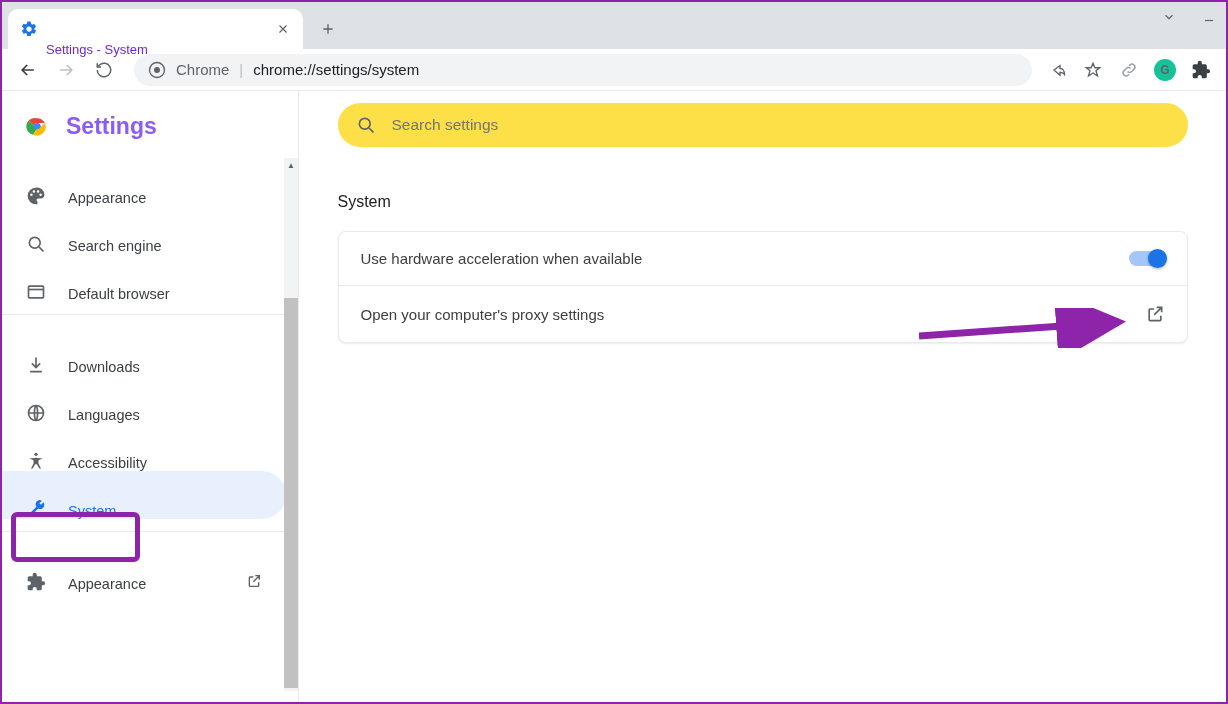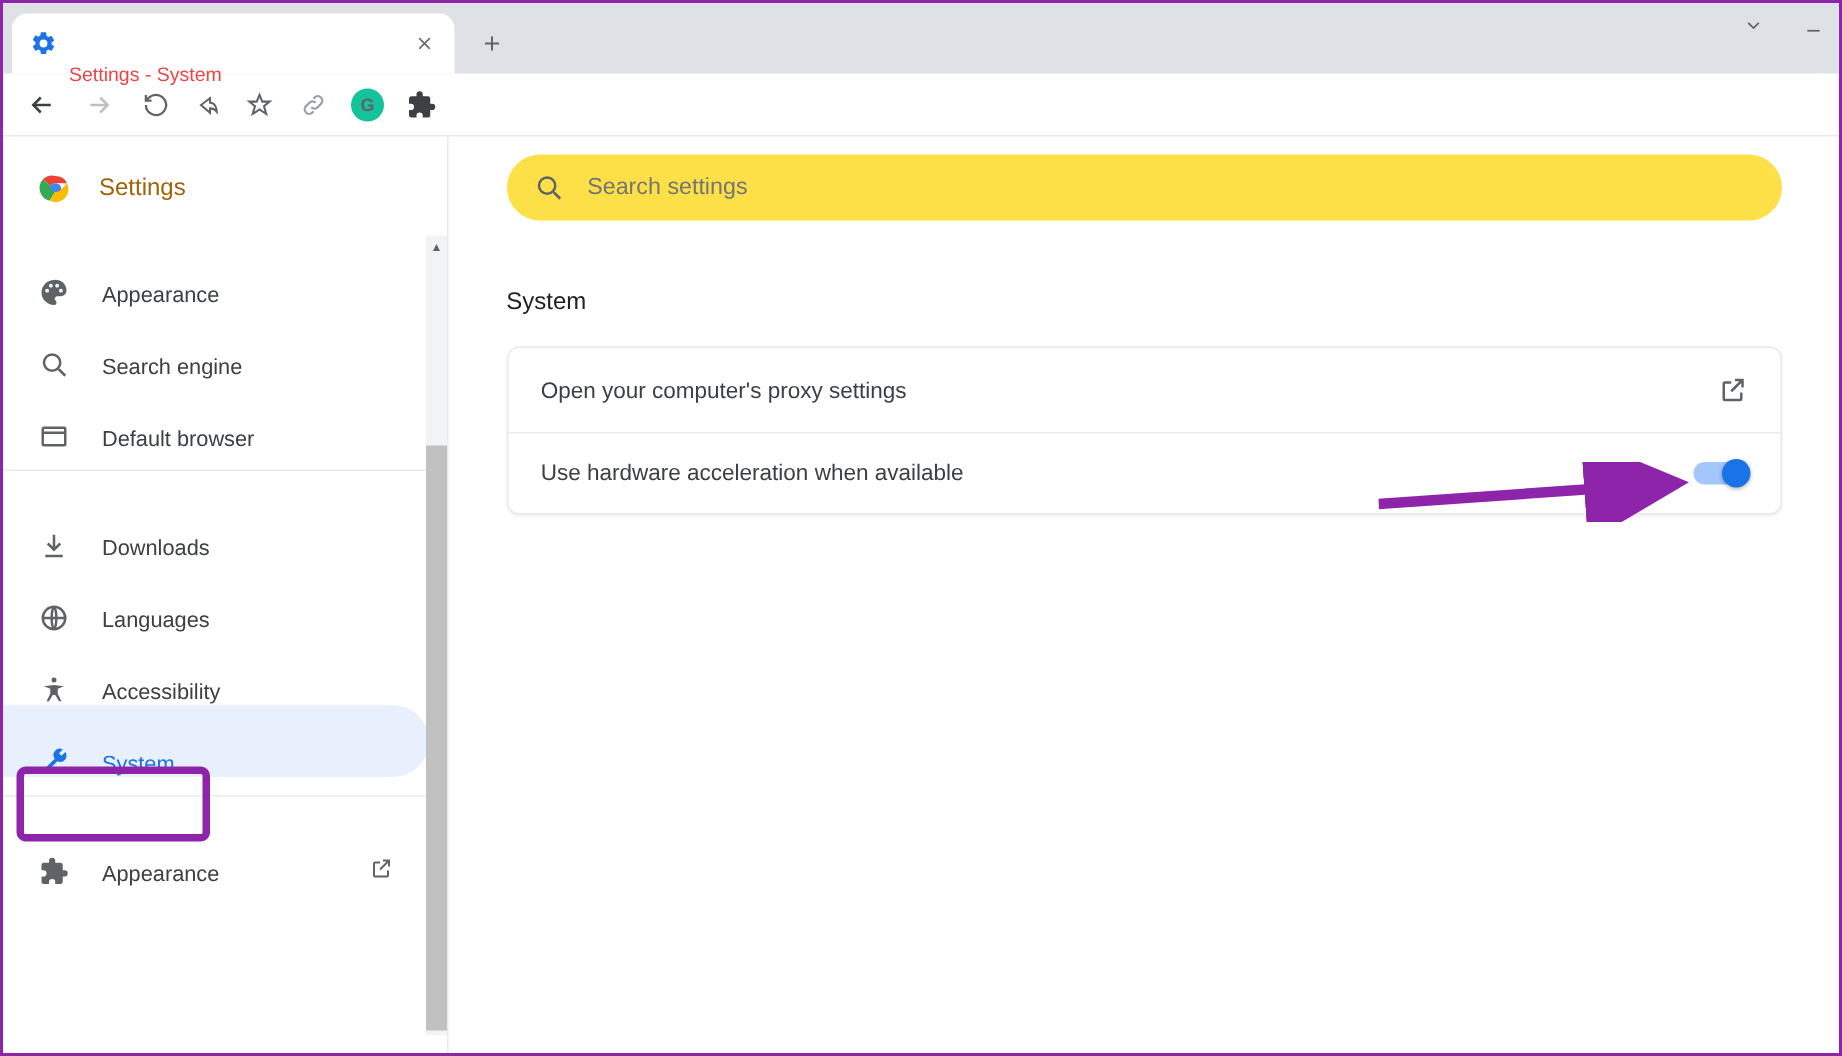--- a/index.html
+++ b/index.html
@@ -3,21 +3,21 @@
 <meta charset="utf-8">
 <style>
   * { box-sizing: border-box; margin: 0; padding: 0; }
   html, body { width: 1228px; height: 704px; font-family: Arial, 'Segoe UI', sans-serif; overflow: hidden; }
   body { border: 2px solid #8e24aa; background: #fff; display: flex; flex-direction: column; }
 
   
   .titlebar { height: 47px; background: #dee1e6; display: flex; align-items: flex-end; position: relative; }
   .tab { height: 40px; width: 295px; background: #fff; border-radius: 10px 10px 0 0; display: flex; align-items: center; padding: 0 12px; gap: 8px; margin-left: 6px; }
   .tab .favicon { width: 18px; height: 18px; flex: none; }
-  .tab .title { font-size: 13px; color: #ef4444; flex: 1; white-space: nowrap; overflow: hidden; margin-top: 40px; }
+  .tab .title { font-size: 13px; color: #6d28d9; flex: 1; white-space: nowrap; overflow: hidden; margin-top: 40px; }
   .tab .close { width: 16px; height: 16px; color: #5f6368; display:flex;align-items:center;justify-content:center;}
   .newtab { width: 30px; height: 30px; display:flex;align-items:center;justify-content:center; color:#5f6368; margin-left:10px; margin-bottom:5px;}
   .title-ctrl { position:absolute; right:6px; top:4px; display:flex; gap:18px; align-items:center; }
   .title-ctrl span { width:22px; height:22px; display:flex; align-items:center; justify-content:center; color:#5f6368;}
 
   .toolbar { height: 42px; background:#fff; display:flex; align-items:center; padding:0 10px; gap:6px; border-bottom:1px solid #e8eaed;}
   .navbtn { width:32px; height:32px; display:flex;align-items:center;justify-content:center; color:#5f6368; border-radius:50%;}
   .navbtn.disabled { color:#bdc1c6; }
   .omnibox { flex:1; height:32px; background:#f1f3f4; border-radius:16px; display:flex; align-items:center; padding:0 14px; gap:10px; color:#202124; font-size:15px; margin:0 8px;}
   .omnibox .secure { width:18px;height:18px; }
@@ -26,21 +26,21 @@
   .tool-icons { display:flex; gap:14px; align-items:center; padding-right:4px;}
   .tool-icons span { width:22px;height:22px;display:flex;align-items:center;justify-content:center;color:#5f6368;}
   .grammarly { width:22px;height:22px;border-radius:50%;background:#15c39a;color:#fff;font-size:12px;font-weight:bold;display:flex;align-items:center;justify-content:center;}
 
   
   .content { flex:1; display:grid; grid-template-columns: 297px 1fr; overflow:hidden; }
 
   .sidebar { border-right: 1px solid #e8eaed; position:relative; padding-top:8px; }
   .app-header { display:flex; align-items:center; gap:16px; padding: 14px 22px 18px; }
   .app-header .logo { width:26px;height:26px; }
-  .app-header h1 { font-size:16px; font-weight:400; color:#a16207; }
+  .app-header h1 { font-size:23px; font-weight:700; color:#8b5cf6; }
   .scrollarea { position:relative; height: calc(100% - 70px); }
   .scrollbar-track { position:absolute; right:0; top:0; width:14px; height:100%; background:#f1f3f4;}
   .scrollbar-thumb { position:absolute; right:0; top:140px; width:14px; height:390px; background:#c1c1c1;}
   .scroll-arrow-up { position:absolute; right:0; top:0; width:14px; height:14px; display:flex;align-items:center;justify-content:center; font-size:8px; color:#5f6368;}
 
   .nav { padding: 0 12px 0 0; }
   .nav-item { display:flex; align-items:flex-end; gap:22px; height:48px; padding:0 24px; font-size:14.5px; color:#3c4043; cursor:pointer; }
   .nav-item .icon { width:20px;height:20px; display:flex;align-items:center;justify-content:center; color:#5f6368;}
   .nav-item.active { background:#e8f0fe; color:#1a73e8; border-radius:0 24px 24px 0; }
   .nav-item.active .icon { color:#1a73e8; }
@@ -117,20 +117,31 @@
     <svg viewBox="0 0 24 24" width="20" height="20" fill="none" stroke="#bdc1c6" stroke-width="2">
         <path d="M5 12h14M13 6l6 6-6 6"></path>
       </svg>
   </div>
   <div class="navbtn">
     <svg viewBox="0 0 24 24" width="18" height="18" fill="none" stroke="#5f6368" stroke-width="2">
         <path d="M3 12a9 9 0 1 0 3-6.7L3 8"></path>
         <path d="M3 3v5h5"></path>
       </svg>
   </div>
+  <div class="omnibox">
+    <span class="secure">
+      <svg viewBox="0 0 24 24" width="18" height="18">
+          <circle cx="12" cy="12" r="10" fill="none" stroke="#5f6368" stroke-width="1.8"></circle>
+          <circle cx="12" cy="12" r="4" fill="#5f6368"></circle>
+        </svg>
+    </span>
+    <span class="prefix">Chrome</span>
+    <span class="divider">|</span>
+    <span>chrome://settings/system</span>
+  </div>
   <div class="tool-icons">
     <span>
         <svg viewBox="0 0 24 24" width="18" height="18" fill="none" stroke="#5f6368" stroke-width="1.8">
           <path d="M8 12l8-6v4c6 0 6 8 6 8-2-3-6-3-6-3v4l-8-7z"></path>
         </svg>
       </span>
     <span>
         <svg viewBox="0 0 24 24" width="18" height="18" fill="none" stroke="#5f6368" stroke-width="1.8">
           <path d="M12 3l2.5 6H21l-5 4 2 7-6-4-6 4 2-7-5-4h6.5z"></path>
         </svg>
@@ -259,30 +270,30 @@
               <path d="m21 21-5.2-5.2"></path>
             </svg></span>
         <input type="text" placeholder="Search settings" style="">
       </div>
     </div>
 
     <h2 class="section-title">System</h2>
 
     <div class="card">
       <div class="row">
+        <span class="label">Use hardware acceleration when available</span>
+        <div class="toggle on">
+            <div class="knob"></div>
+          </div>
+      </div>
+      <div class="row">
         <span class="label">Open your computer's proxy settings</span>
         <span class="open-ext"><svg viewBox="0 0 24 24" width="20" height="20" fill="none" stroke="#5f6368" stroke-width="2">
               <path d="M14 4h6v6M20 4l-9 9M19 14v5a1 1 0 0 1-1 1H6a1 1 0 0 1-1-1V7a1 1 0 0 1 1-1h5"></path>
             </svg></span>
-      </div>
-      <div class="row">
-        <span class="label">Use hardware acceleration when available</span>
-        <div class="toggle on">
-            <div class="knob"></div>
-          </div>
       </div>
     </div>
 
     <svg class="anno-arrow" style="left:620px; top:217px;" width="230" height="40">
       <defs>
           <marker id="ah" markerWidth="12" markerHeight="12" refX="9" refY="5" orient="auto">
             <path d="M0 0 L10 5 L0 10 Z" fill="#8e24aa"></path>
           </marker>
         </defs>
       <line x1="0" y1="28" x2="200" y2="14" stroke="#8e24aa" stroke-width="7" marker-end="url(#ah)"></line>

